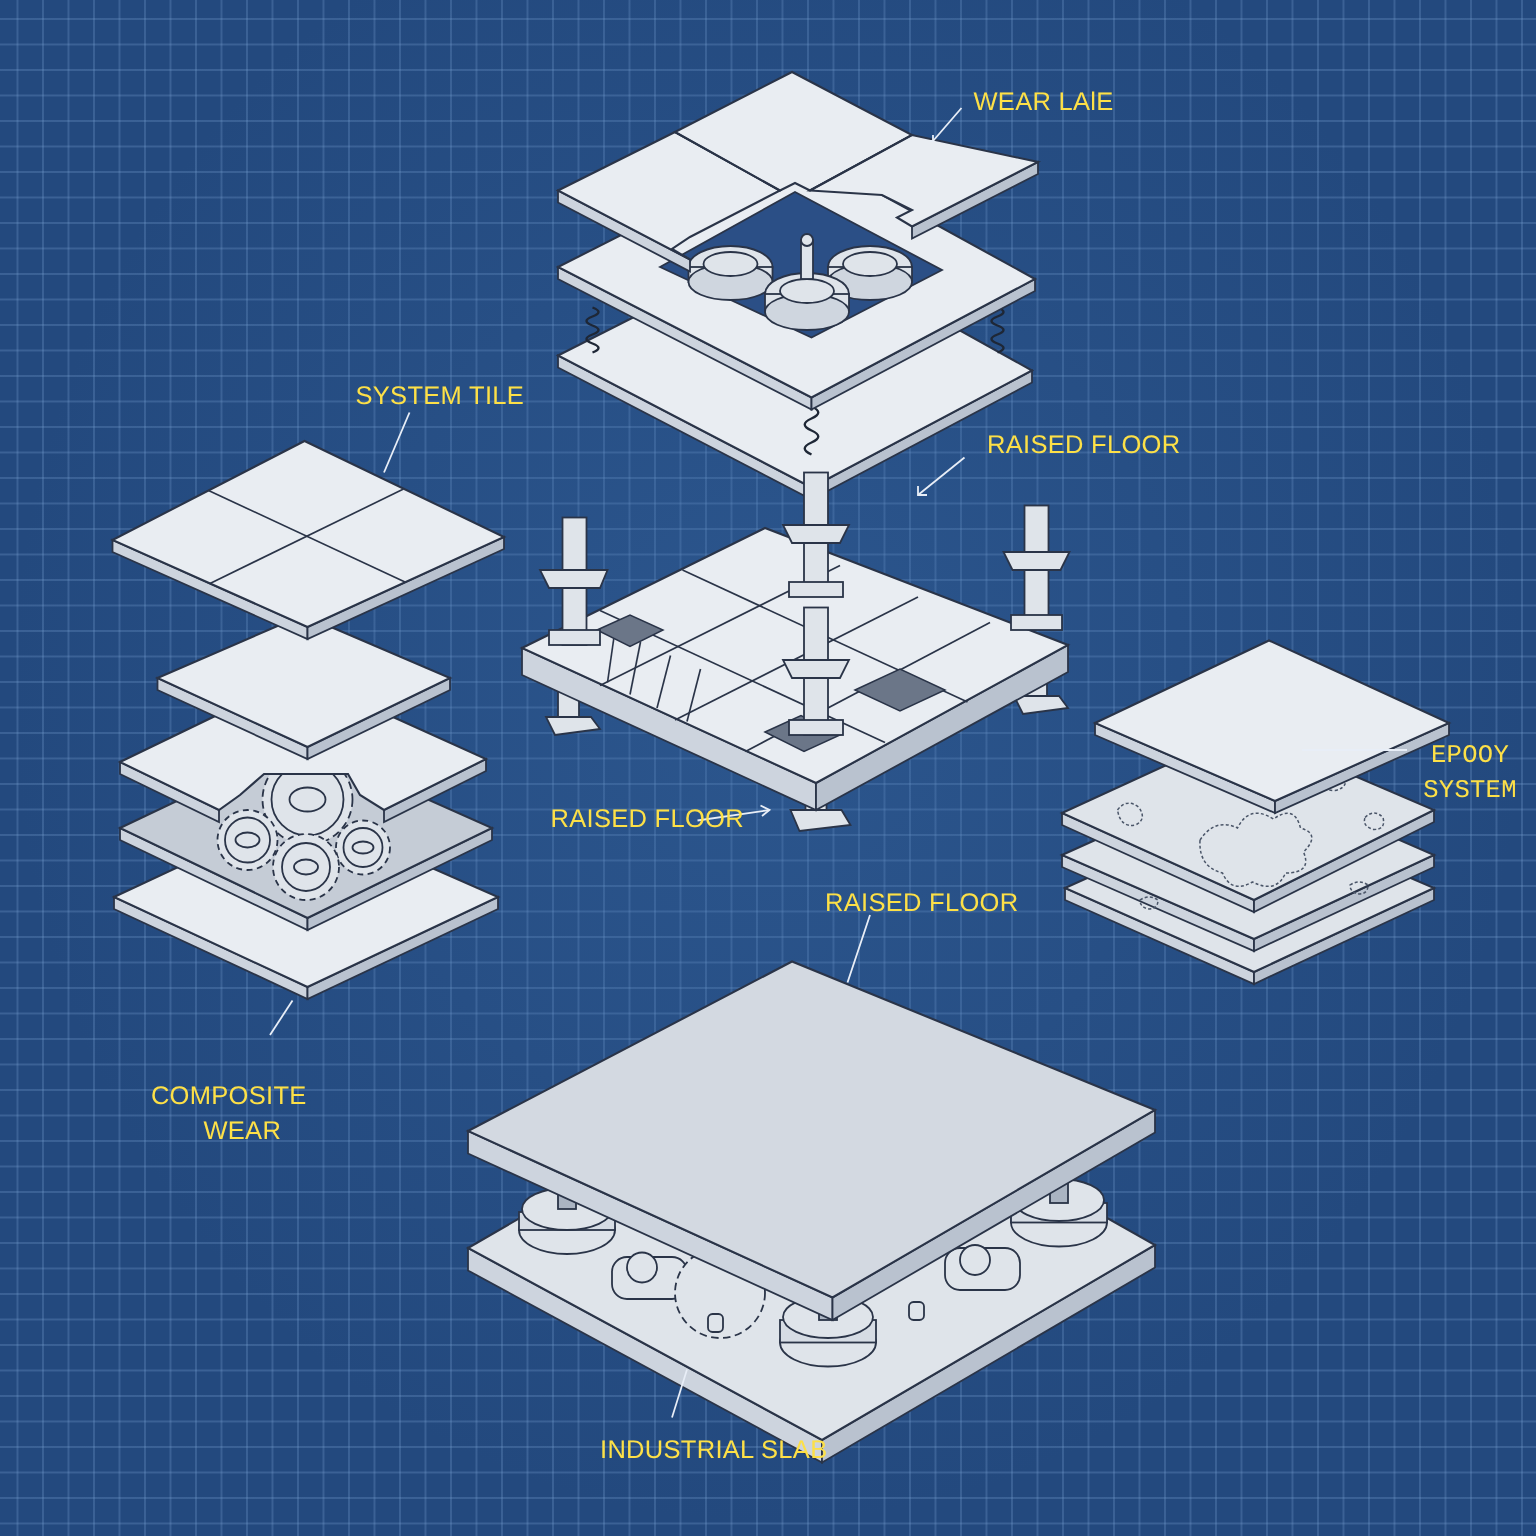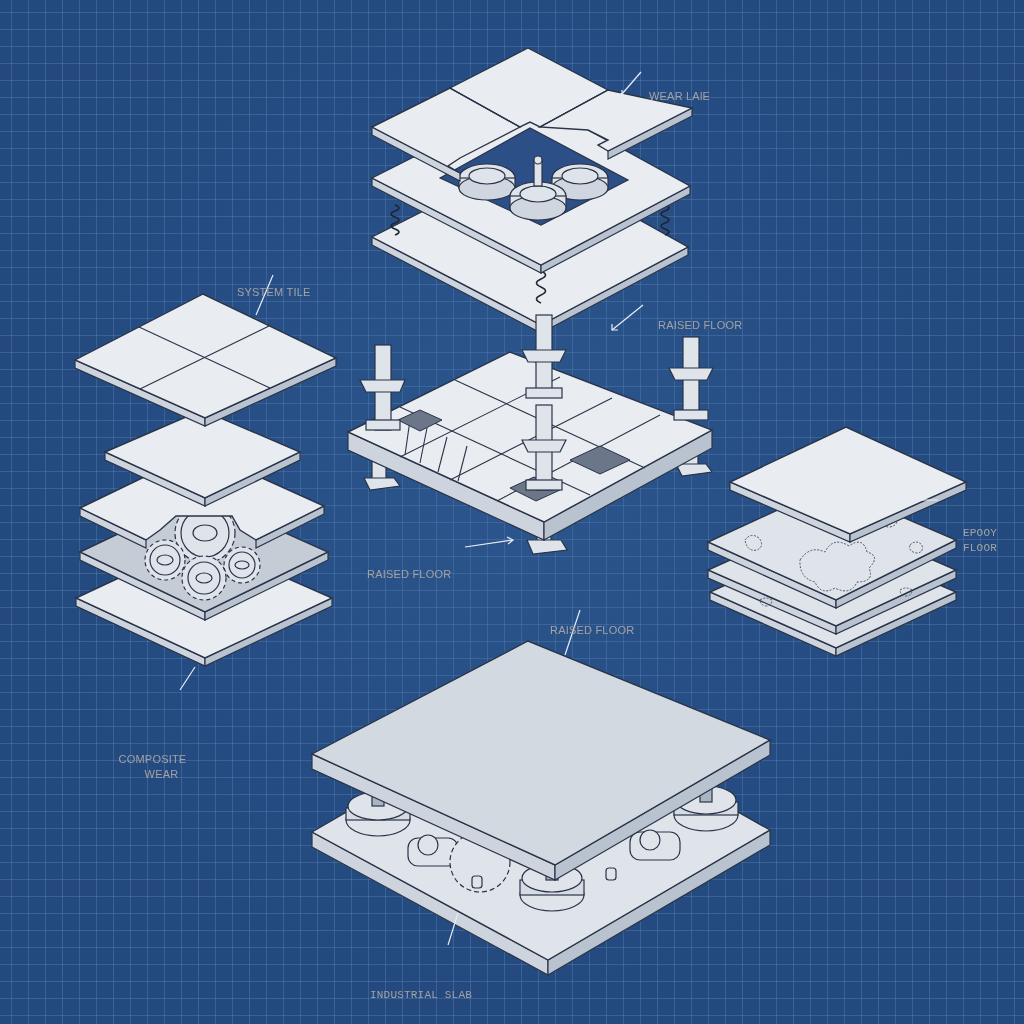--- a/index.html
+++ b/index.html
@@ -10,22 +10,22 @@
         radial-gradient(ellipse at 50% 45%, rgba(60,110,170,0.35) 0%, rgba(20,50,100,0) 70%),
         linear-gradient(rgba(120,160,210,0.28) 1px, transparent 1px),
         linear-gradient(90deg, rgba(120,160,210,0.28) 1px, transparent 1px);
       background-size: 100% 100%, 17px 17px, 17px 17px;
       background-position: 0 0, -6px -5px, -6px -5px;
       font-family: "Liberation Sans", "DejaVu Sans", sans-serif;
       position: relative;
     }
     #stage { position: absolute; left: 0; top: 0; width: 1024px; height: 1024px; }
     .label {
-      position: absolute; color: #a3a3a3; font-size: 11px; letter-spacing: 0.2px;
-      white-space: nowrap; line-height: 1.35; margin-top: 32px;
+      position: absolute; color: #fde047; font-size: 17px; letter-spacing: 0.2px;
+      white-space: nowrap; line-height: 1.35;
     }
     .label.center { text-align: center; }
     .plate-top { fill: #e9edf2; stroke: #2a3448; stroke-width: 1.4; }
     .plate-top2 { fill: #dfe4ea; stroke: #2a3448; stroke-width: 1.4; }
     .plate-grey { fill: #c5ccd6; stroke: #2a3448; stroke-width: 1.4; }
     .plate-side-l { fill: #cdd4de; stroke: #2a3448; stroke-width: 1.2; }
     .plate-side-r { fill: #b9c2cf; stroke: #2a3448; stroke-width: 1.2; }
     .seam { stroke: #2a3448; stroke-width: 1.1; fill: none; }
     .leader { stroke: #e8eef7; stroke-width: 1.2; fill: none; }
     .part { fill: #dfe4ea; stroke: #2a3448; stroke-width: 1.2; }
@@ -254,21 +254,21 @@
     </g>
   </svg>
 
   
   <div class="label" style="left:649px; top:57px;">WEAR LAlE</div>
   <div class="label" style="left:658px; top:286px;">RAISED FLOOR</div>
   <div class="label" style="left:237px; top:253px;">SYSTEM TILE</div>
   <div class="label" style="left:367px; top:535px;">RAISED FLOOR</div>
   <div class="label center" style="left:940px; top:494px; width:80px;font-family:Liberation Mono, monospace;">
     <div>EPOOY</div>
-    <div>FLOOR</div>
+    <div>SYSTEM</div>
   </div>
   <div class="label" style="left:550px; top:591px;">RAISED FLOOR</div>
   <div class="label center" style="left:100px; top:720px; width:105px;">
     <div>COMPOSITE</div>
     <div style="padding-left:18px;">WEAR</div>
   </div>
-  <div class="label" style="left:370px; top:956px;font-family:Liberation Mono, monospace;">INDUSTRIAL SLAB</div>
+  <div class="label" style="left:400px; top:956px;">INDUSTRIAL SLAB</div>
 </div>
 
 </body></html>

